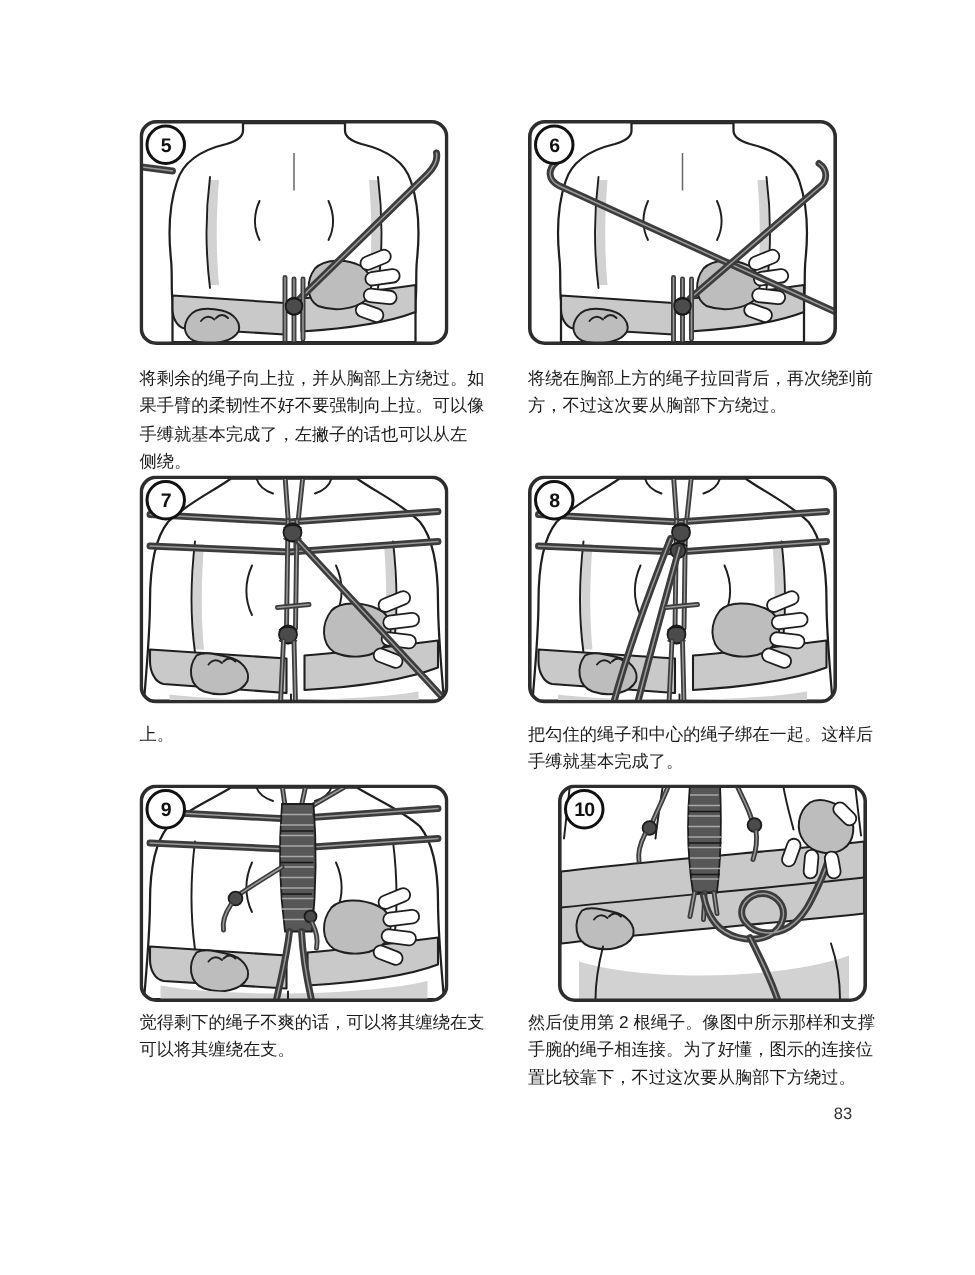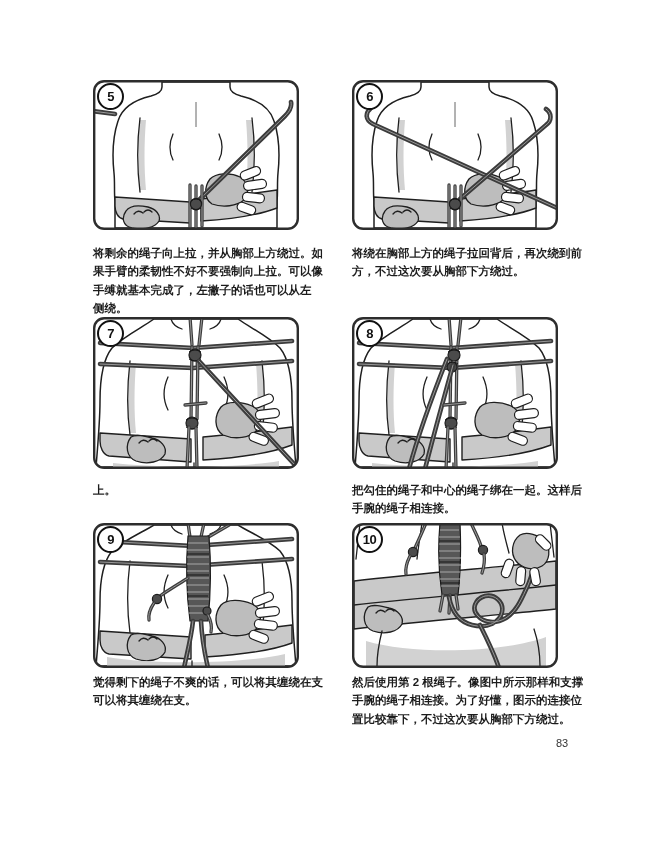--- a/index.html
+++ b/index.html
@@ -3,21 +3,21 @@
 <meta charset="utf-8">
 <style>
   html,body{margin:0;padding:0;background:#fff;}
   .sheet{position:relative;width:650px;height:850px;background:#ffffff;overflow:hidden;
          font-family:"Liberation Sans","DejaVu Sans",sans-serif;}
   .panel{position:absolute;}
   .panel svg{display:block;}
   .badge{position:absolute;left:4px;top:3px;width:23px;height:23px;border:2.3px solid #111;
          border-radius:50%;background:#fff;color:#111;font-weight:bold;font-size:13px;
          display:flex;align-items:center;justify-content:center;z-index:3;letter-spacing:-0.5px;}
-  .caption{position:absolute;width:240px;color:#1c1c1c;font-size:11.5px;font-weight:bold;
+  .caption{position:absolute;width:240px;color:#1c1c1c;font-size:11.5px;font-weight:normal;
            line-height:18.4px;}
   .caption div{white-space:nowrap;}
   .pagenum{position:absolute;left:520px;top:737px;width:84px;text-align:center;
            font-size:11px;color:#333;}
   
   .o{fill:#fff;stroke:#1f1f1f;stroke-width:1.5;stroke-linejoin:round;}
   .arm{fill:#c9c9c9;stroke:#1f1f1f;stroke-width:1.4;stroke-linejoin:round;}
   .sk{fill:#bdbdbd;stroke:#1f1f1f;stroke-width:1.3;stroke-linejoin:round;}
   .sh{fill:#d2d2d2;stroke:none;}
   .fg{fill:#fff;stroke:#1f1f1f;stroke-width:1.2;}
@@ -319,21 +319,21 @@
           <path class="r" d="M100,98 C98,116 94,130 91,145"></path>
             <path class="rh" d="M100,98 C98,116 94,130 91,145"></path>
           <path class="r" d="M108,98 C109,118 112,132 115,145"></path>
             <path class="rh" d="M108,98 C109,118 112,132 115,145"></path>
         </g>
       </g>
       <rect class="frame" x="1.2" y="1.2" width="203.6" height="142.6" rx="10"></rect>
     </svg>
   </div>
 
-  <div class="panel" style="left:352px;top:523px;width:206px;height:116px">
+  <div class="panel" style="left:372px;top:523px;width:206px;height:116px">
     <div class="badge">10</div>
     <svg width="206" height="145" viewBox="0 0 206 145">
       <defs>
           <clipPath id="cp10">
             <rect x="2" y="2" width="202" height="141" rx="9"></rect>
           </clipPath>
         </defs>
       <rect class="bgw" x="1" y="1" width="204" height="143" rx="10"></rect>
       <g clip-path="url(#cp10)">
         <g>
@@ -390,21 +390,21 @@
     </div>
   <div class="caption" style="left:352px;top:244px">
       <div>将绕在胸部上方的绳子拉回背后，再次绕到前</div>
       <div>方，不过这次要从胸部下方绕过。</div>
     </div>
   <div class="caption" style="left:93px;top:481px">
       <div>上。</div>
     </div>
   <div class="caption" style="left:352px;top:481px">
       <div>把勾住的绳子和中心的绳子绑在一起。这样后</div>
-      <div>手腕的绳子相连接。</div>
+      <div>手缚就基本完成了。</div>
     </div>
   <div class="caption" style="left:93px;top:673px">
       <div>觉得剩下的绳子不爽的话，可以将其缠绕在支</div>
       <div>可以将其缠绕在支。</div>
     </div>
   <div class="caption" style="left:352px;top:673px">
       <div>然后使用第 2 根绳子。像图中所示那样和支撑</div>
       <div>手腕的绳子相连接。为了好懂，图示的连接位</div>
       <div>置比较靠下，不过这次要从胸部下方绕过。</div>
     </div>

